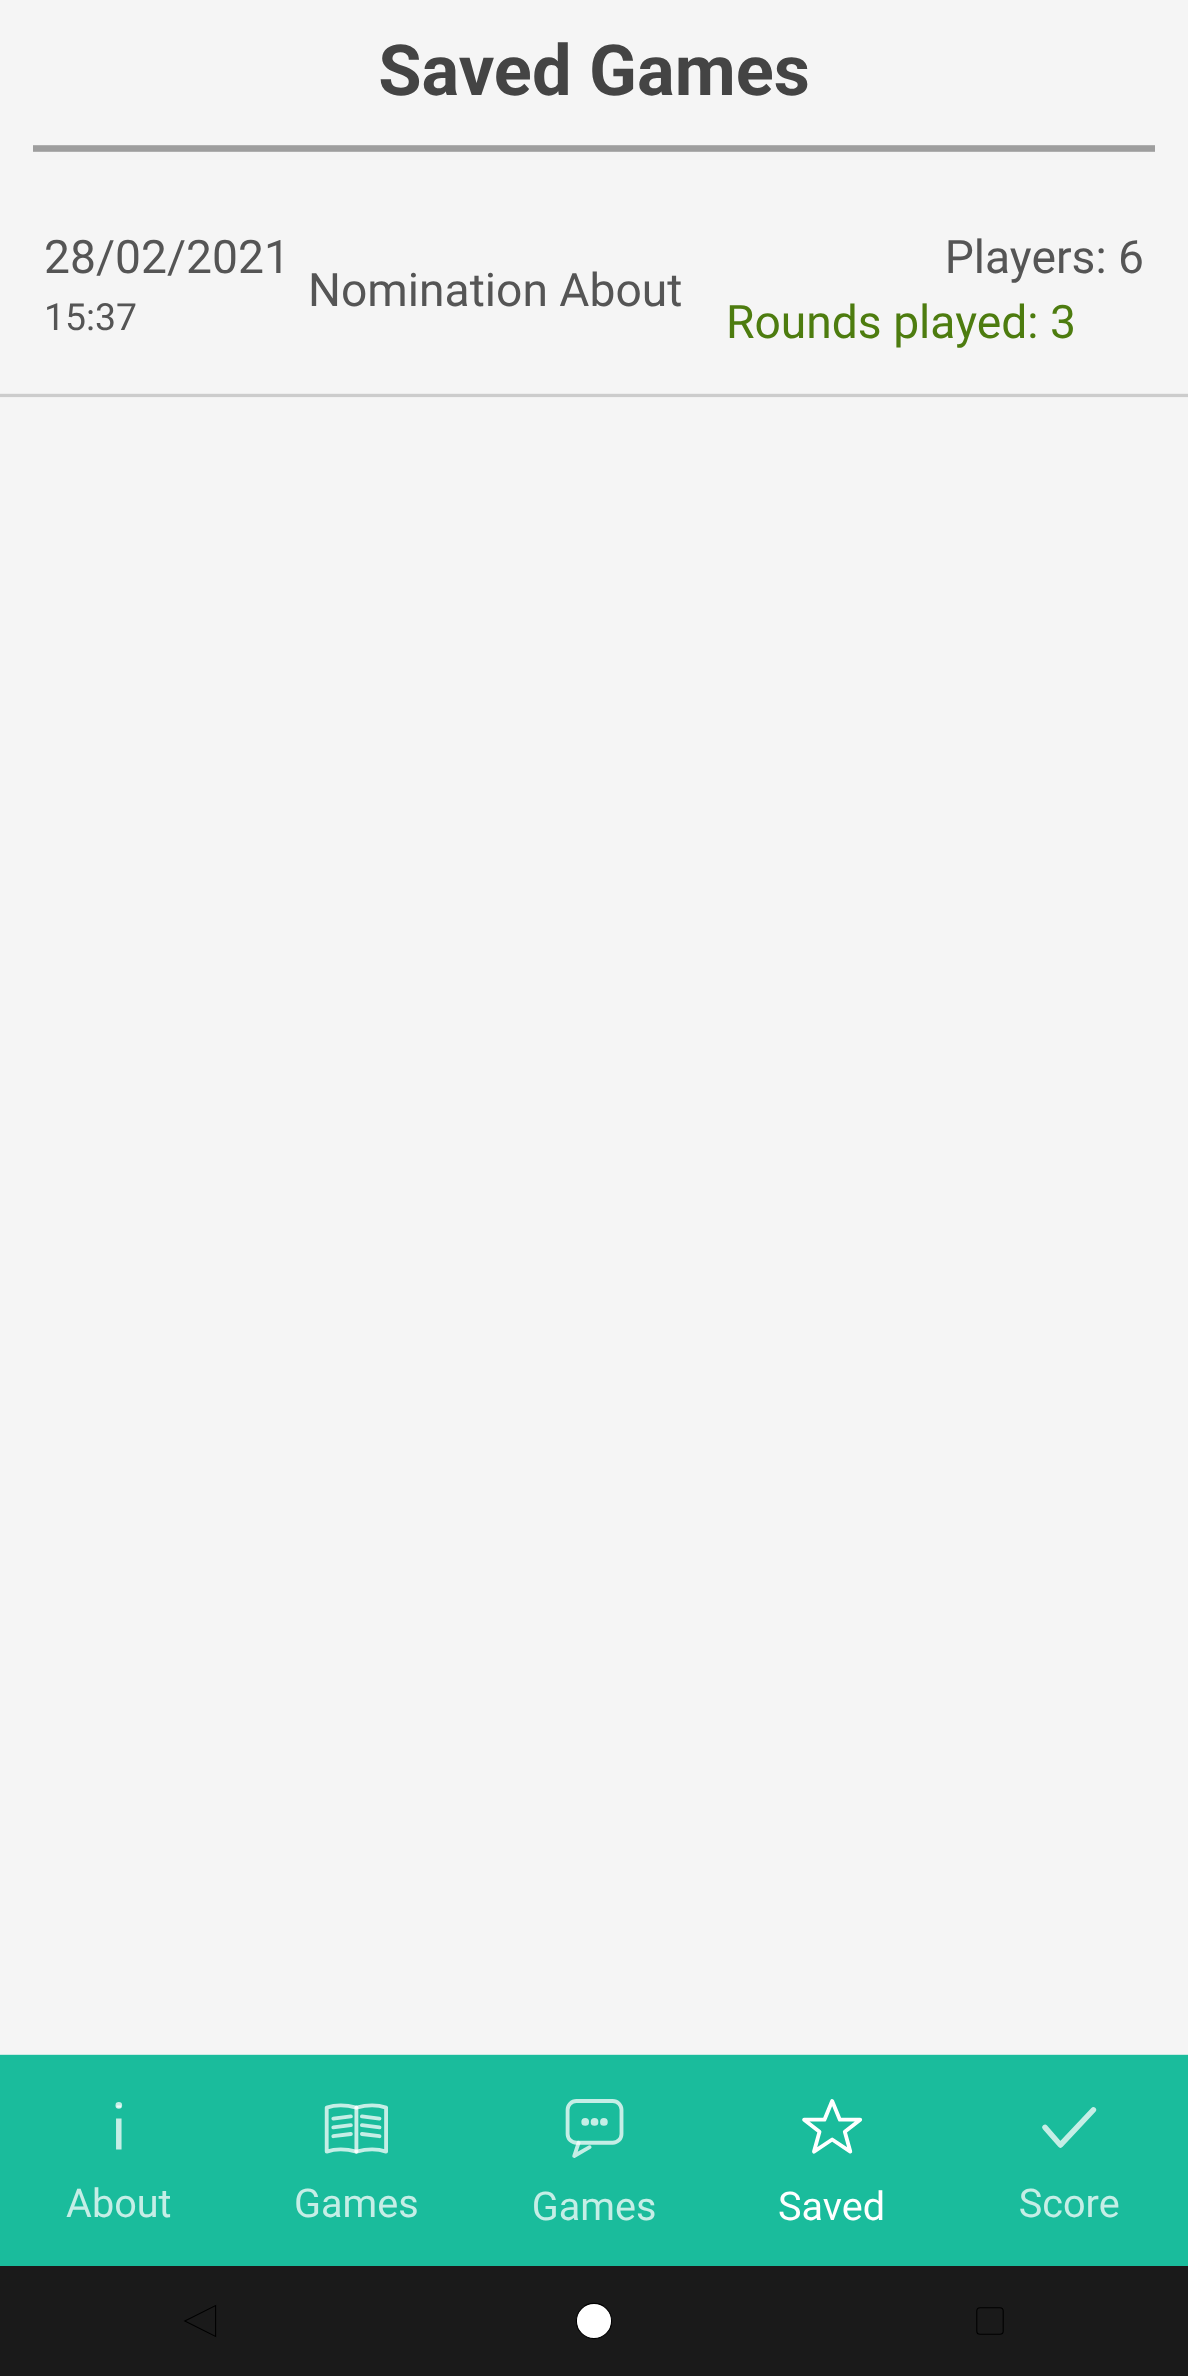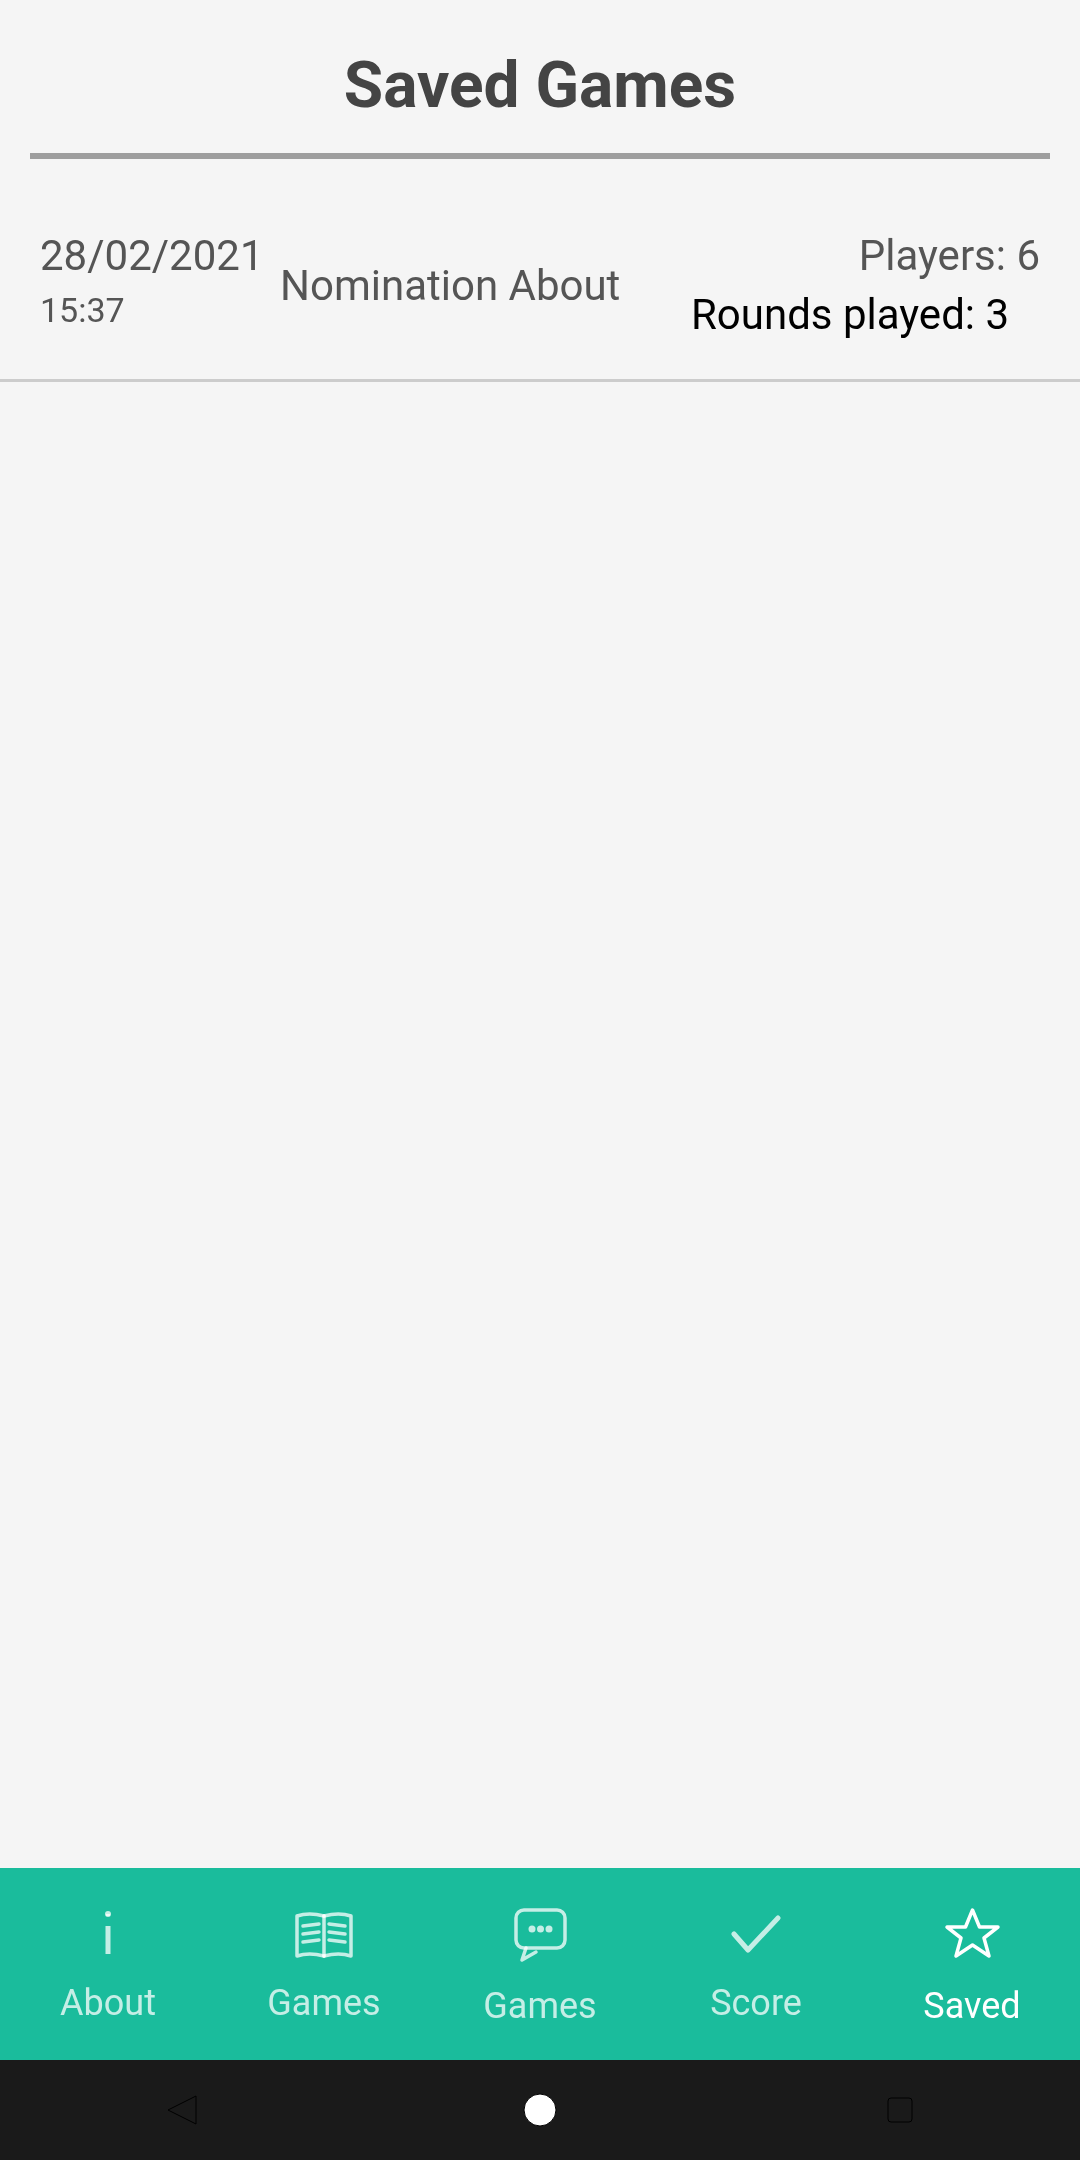--- a/index.html
+++ b/index.html
@@ -15,21 +15,21 @@
       background: #f5f5f5;
       font-family: 'Roboto', Arial, sans-serif;
       display: flex;
       flex-direction: column;
       overflow: hidden;
     }
 
     
     .page-title {
       text-align: center;
-      padding: 48px 20px 30px;
+      padding: 27px 20px 30px;
       font-size: 64px;
       font-weight: 700;
       color: #444;
     }
 
     
     .divider {
       height: 6px;
       background: #9e9e9e;
       margin: 0 30px;
@@ -77,24 +77,24 @@
     .game-players {
       font-size: 42px;
       color: #555;
       grid-column: 3;
       grid-row: 1;
       text-align: right;
     }
 
     .game-rounds {
       font-size: 42px;
-      color: #000000;
+      color: #4d7c0f;
       grid-column: 3;
       grid-row: 2;
-      text-align: center;
+      text-align: left;
     }
 
     
     .bottom-nav {
       height: 192px;
       background: #1abc9c;
       display: flex;
       align-items: center;
       justify-content: space-around;
       flex-shrink: 0;
@@ -213,36 +213,36 @@
         <rect x="8" y="8" width="49" height="38" rx="8"></rect>
         <circle cx="24" cy="27" r="3.5" fill="rgba(255,255,255,0.75)" stroke="none"></circle>
         <circle cx="32.5" cy="27" r="3.5" fill="rgba(255,255,255,0.75)" stroke="none"></circle>
         <circle cx="41" cy="27" r="3.5" fill="rgba(255,255,255,0.75)" stroke="none"></circle>
         <path d="M18 46 L14 58 L28 50"></path>
       </svg>
     </div>
     <span class="nav-label">Games</span>
   </div>
 
+  <div class="nav-item active">
+    <div class="nav-icon">
+      <svg width="65" height="65" viewBox="0 0 65 65" stroke="white" stroke-width="3.5" stroke-linecap="round" stroke-linejoin="round">
+        <polygon points="32.5,8 39.5,25 58,25 44,36 49,54 32.5,43 16,54 21,36 7,25 25.5,25"></polygon>
+      </svg>
+    </div>
+    <span class="nav-label">Saved</span>
+  </div>
+
   <div class="nav-item">
     <div class="nav-icon">
       <svg width="60" height="60" viewBox="0 0 60 60" stroke="rgba(255,255,255,0.75)" stroke-width="5" stroke-linecap="round" stroke-linejoin="round">
         <polyline points="8,30 22,46 52,14"></polyline>
       </svg>
     </div>
     <span class="nav-label">Score</span>
-  </div>
-
-  <div class="nav-item active">
-    <div class="nav-icon">
-      <svg width="65" height="65" viewBox="0 0 65 65" stroke="white" stroke-width="3.5" stroke-linecap="round" stroke-linejoin="round">
-        <polygon points="32.5,8 39.5,25 58,25 44,36 49,54 32.5,43 16,54 21,36 7,25 25.5,25"></polygon>
-      </svg>
-    </div>
-    <span class="nav-label">Saved</span>
   </div>
 
 </nav>
 
 <div class="system-bar">
 
   <div class="sys-btn">
     <svg width="40" height="40" viewBox="0 0 40 40" fill="white">
       <polygon points="36,6 36,34 8,20"></polygon>
     </svg>

